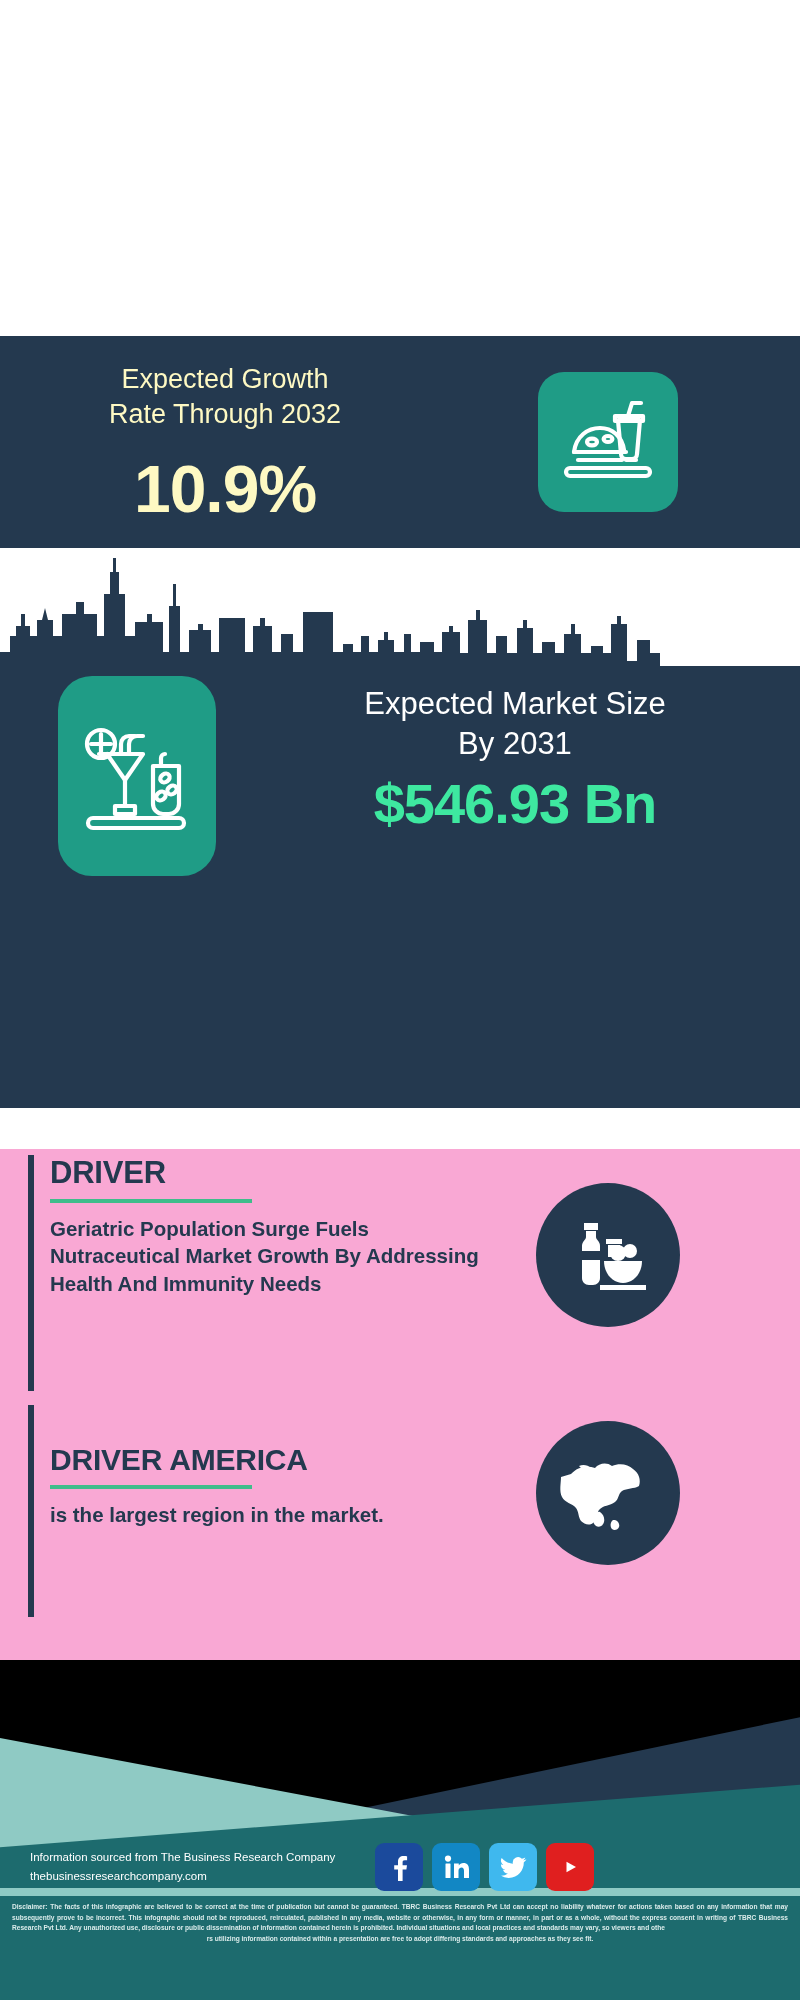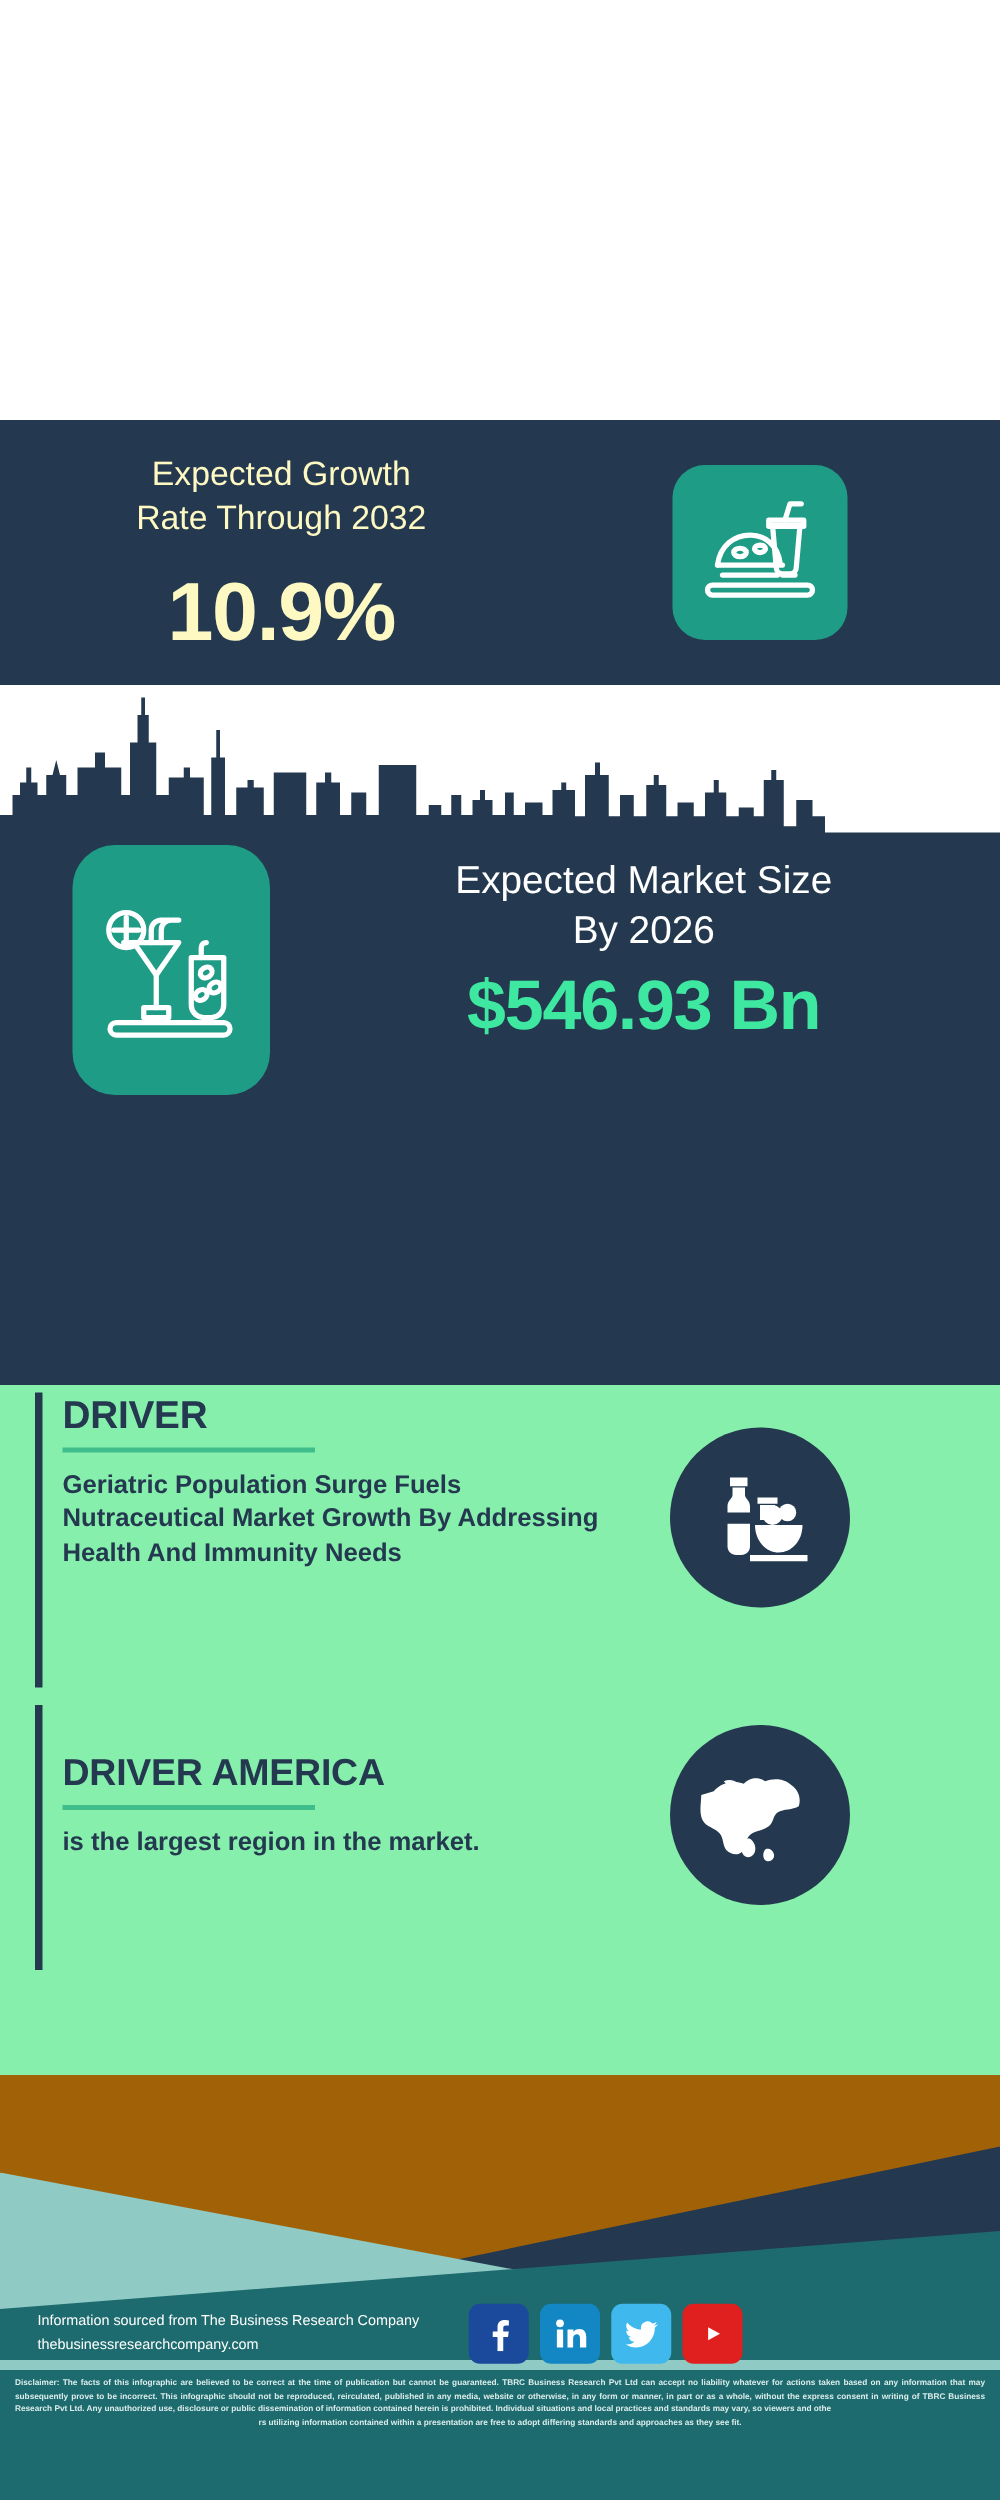--- a/index.html
+++ b/index.html
@@ -45,35 +45,35 @@
   .skyline-navy { position:absolute; left:0; top:118px; width:800px; height:442px; background:#24394f; }
 
   
   .market { position:absolute; left:0; top:666px; width:800px; height:230px; }
   .tile-market { left:58px; top:10px; width:158px; height:200px; border-radius:34px; }
   .market-text { position:absolute; left:250px; top:18px; width:530px; text-align:center; }
   .market-label { color:#ffffff; font-size:31px; line-height:1.3; }
   .market-value { color:#3ee8a0; font-size:56px; font-weight:bold; margin-top:6px; letter-spacing:-1px; }
 
   
-  .cards { position:absolute; left:0; top:1108px; width:800px; height:560px; background:#86efac; }
+  .cards { position:absolute; left:0; top:1149px; width:800px; height:560px; background:#f9a8d4; }
   .card { position:absolute; left:28px; width:744px; }
   .card-rule { position:absolute; left:0; top:0; width:6px; background:#24394f; }
   .card-body { position:absolute; left:22px; top:0; width:450px; }
   .card-title { color:#24394f; font-weight:bold; letter-spacing:-0.2px; }
   .card-underline { height:4px; background:#3fbd8b; margin:8px 0 12px 0; }
   .card-text { color:#24394f; font-weight:bold; line-height:1.33; }
 
   .circ {
     position:absolute; border-radius:50%; background:#24394f;
     display:flex; align-items:center; justify-content:center;
   }
 
   
-  .footer { position:absolute; left:0; top:1660px; width:800px; height:340px; overflow:hidden; background:#a16207; }
+  .footer { position:absolute; left:0; top:1660px; width:800px; height:340px; overflow:hidden; background:#000000; }
   .ft-navy { position:absolute; left:0; top:0; width:800px; height:260px; background:#24394f;
              clip-path:polygon(100% 22%, 100% 100%, 0 100%, 0 86%); }
   .ft-mint { position:absolute; left:0; top:0; width:800px; height:260px; background:#8fcac4;
              clip-path:polygon(0 30%, 100% 88%, 100% 100%, 0 100%); }
   .ft-teal { position:absolute; left:0; top:0; width:800px; height:260px; background:#1d6b6e;
              clip-path:polygon(0 72%, 100% 48%, 100% 100%, 0 100%); }
   .ft-strip { position:absolute; left:0; top:228px; width:800px; height:8px; background:#8fcac4; }
   .ft-disc  { position:absolute; left:0; top:236px; width:800px; height:104px; background:#1d6b6e; }
 
   .src {
@@ -152,21 +152,21 @@
         <ellipse cx="88" cy="68" rx="5" ry="4" transform="rotate(-35 88 68)"></ellipse>
         <ellipse cx="95" cy="80" rx="5" ry="4" transform="rotate(-35 95 80)"></ellipse>
         <ellipse cx="84" cy="86" rx="5" ry="4" transform="rotate(-35 84 86)"></ellipse>
 
         <path d="M16 108 h86 a5 5 0 0 1 0 10 h-86 a5 5 0 0 1 0 -10 z"></path>
       </svg>
     </div>
 
     <div class="market-text">
       <div class="market-label">Expected Market Size</div>
-      <div class="market-label">By 2026</div>
+      <div class="market-label">By 2031</div>
       <div class="market-value">$546.93 Bn</div>
     </div>
   </div>
 
   <div class="cards">
 
     <div class="card" style="top:6px;">
       <div class="card-rule" style="height:236px;"></div>
       <div class="card-body">
         <div class="card-title" style="font-size:31px;">DRIVER</div>

